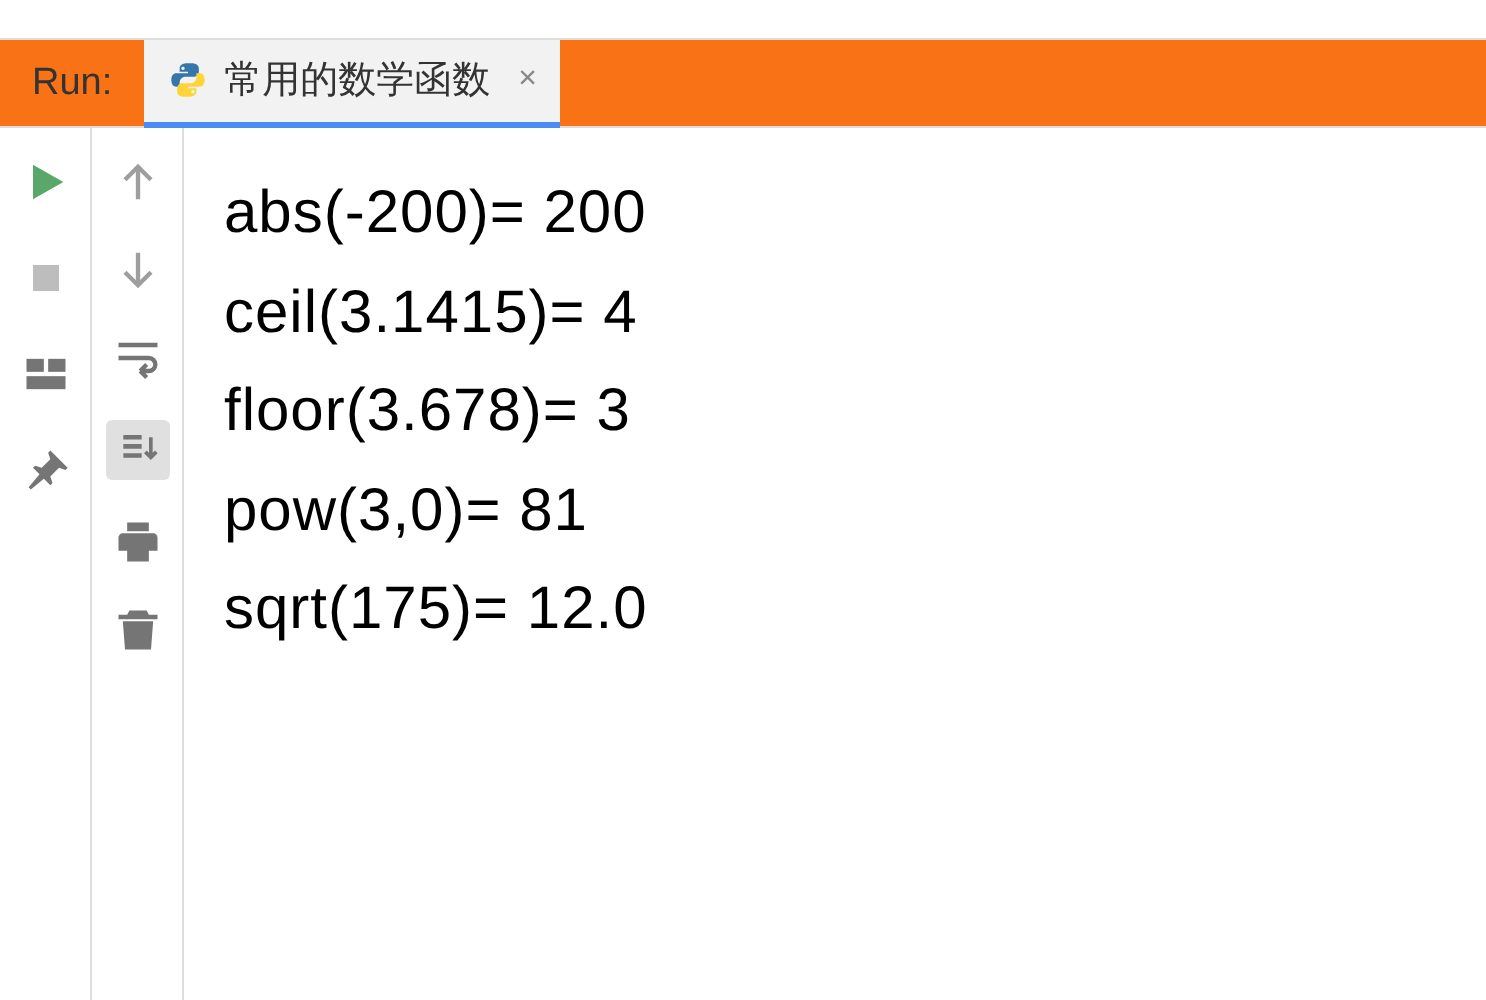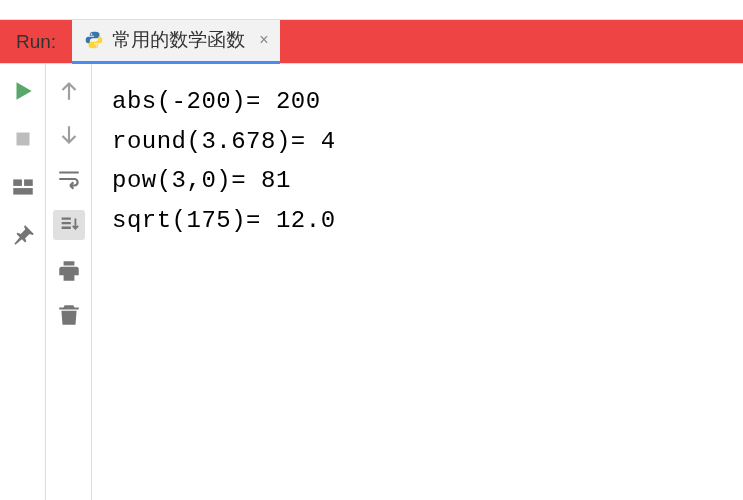--- a/index.html
+++ b/index.html
@@ -16,21 +16,21 @@
     }
     .top-section {
       height: 20px;
       border-bottom: 1px solid #ddd;
       background: #fff;
     }
     .header {
       display: flex;
       align-items: center;
       height: 44px;
-      background: #ef4444;
+      background: #f97316;
       border-bottom: 1px solid #ddd;
     }
     .run-label {
       padding: 0 16px;
       font-size: 19px;
       color: #333;
       font-weight: 400;
     }
     .tab {
       display: flex;
@@ -99,22 +99,22 @@
     .toolbar-btn svg {
       width: 100%;
       height: 100%;
     }
     .run-btn svg {
       fill: #59a869;
     }
     .console-output {
       flex: 1;
       padding: 18px 20px;
-      font-family: Liberation Mono, monospace;
-      font-size: 24px;
+      font-family: Liberation Sans, sans-serif;
+      font-size: 30px;
       line-height: 1.65;
       color: #000;
       letter-spacing: 0.5px;
     }
     .output-line {
       white-space: pre;
     }
   </style>
 </head>
 <body>
@@ -190,17 +190,18 @@
     </div>
     <div class="toolbar-btn">
       <svg viewBox="0 0 24 24" fill="#757575">
           <path d="M8 3h8l1 2h4v2H3V5h4zM5 8h14l-1 13H6z"></path>
         </svg>
     </div>
   </div>
 
   <div class="console-output">
     <div class="output-line">abs(-200)= 200</div>
-    <div class="output-line">round(3.678)= 4</div>
+    <div class="output-line">ceil(3.1415)= 4</div>
+    <div class="output-line">floor(3.678)= 3</div>
     <div class="output-line">pow(3,0)= 81</div>
     <div class="output-line">sqrt(175)= 12.0</div>
   </div>
 </div>
 
 </body></html>

